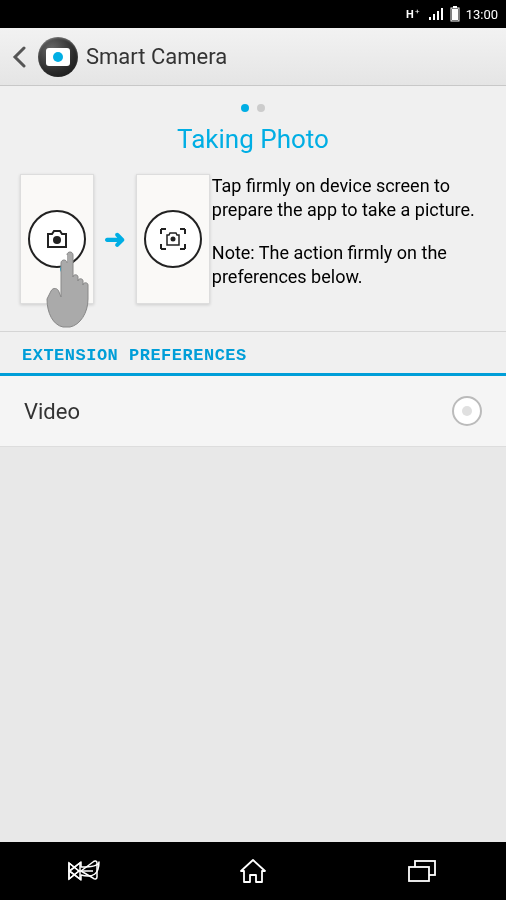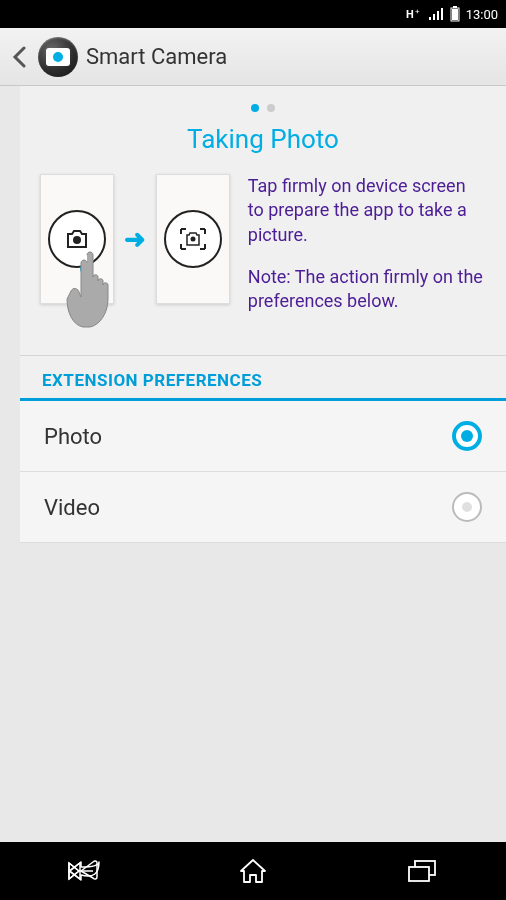--- a/index.html
+++ b/index.html
@@ -5,35 +5,35 @@
   * { box-sizing: border-box; margin: 0; padding: 0; }
   html, body { width: 506px; height: 900px; font-family: -apple-system, Roboto, Arial, sans-serif; background: #e8e8e8; overflow: hidden; }
   .status-bar { height: 28px; background: #000; color: #fff; display: flex; align-items: center; justify-content: flex-end; padding: 0 8px; gap: 6px; font-size: 16px; }
   .status-icon { display: inline-flex; align-items: center; }
   .app-bar { height: 58px; background: linear-gradient(#f2f2f2,#e5e5e5); border-bottom: 1px solid #c8c8c8; display: flex; align-items: center; padding: 0 8px; gap: 8px; }
   .back-chevron { width: 22px; height: 22px; display: flex; align-items: center; justify-content: center; }
   .app-icon { width: 40px; height: 40px; border-radius: 50%; background: radial-gradient(circle at 35% 30%, #666 0%, #2a2a2a 60%, #111 100%); display: flex; align-items: center; justify-content: center; box-shadow: inset 0 1px 2px rgba(255,255,255,0.3); }
   .app-icon-inner { width: 24px; height: 18px; background: #fff; border-radius: 3px; display: flex; align-items: center; justify-content: center; position: relative; }
   .app-icon-inner::before { content:""; width:10px; height:10px; border-radius:50%; background:#00aee4; }
   .app-title { font-size: 22px; color: #333; font-weight: 400; }
-  .content { background: #f0f0f0; margin-left: 20px; }
+  .content { background: #f0f0f0; }
   .dots { display: flex; justify-content: center; gap: 8px; padding: 18px 0 6px; }
   .dot { width: 8px; height: 8px; border-radius: 50%; background: #ccc; }
   .dot.active { background: #00aee4; }
   .heading { text-align: center; color: #00aee4; font-size: 26px; font-weight: 400; padding: 6px 0 14px; }
   .illus-row { display: flex; align-items: flex-start; padding: 6px 20px 24px 20px; }
   .cards { display: flex; align-items: center; gap: 10px; }
   .card { width: 74px; height: 130px; background: #faf9f7; border: 1px solid #ddd; box-shadow: 0 1px 3px rgba(0,0,0,0.15); position: relative; display:flex; align-items:center; justify-content:center; }
   .circle-btn { width: 58px; height: 58px; border: 2px solid #222; border-radius: 50%; display:flex; align-items:center; justify-content:center; background:#fff; }
   .arrow { color:#00aee4; font-size:26px; font-weight:bold; }
   .hand { position:absolute; bottom:-26px; left:22px; }
-  .desc { flex:1; padding-left: 18px; color:#4c1d95; font-size:18px; line-height:1.35; }
+  .desc { flex:1; padding-left: 2px; color:#000000; font-size:18px; line-height:1.35; }
   .desc p { margin-bottom: 18px; }
   .divider { height: 1px; background: #d5d5d5; margin: 0; }
-  .section-header { padding: 14px 22px 8px; color:#009ed8; font-weight:bold; font-size:17px; letter-spacing:0.5px; border-bottom: 3px solid #009ed8; }
+  .section-header { padding: 14px 22px 8px; color:#009ed8; font-weight:bold; font-size:17px; letter-spacing:0.5px; border-bottom: 3px solid #009ed8; font-family: Liberation Mono, monospace; }
   .pref-list { background:#f5f5f5; }
   .pref-item { display:flex; align-items:center; justify-content:space-between; padding: 20px 24px; border-bottom:1px solid #ddd; font-size:22px; color:#333; }
   .radio { width:30px; height:30px; border-radius:50%; border:2px solid #bbb; display:flex; align-items:center; justify-content:center; background:#fff; }
   .radio.checked { border:4px solid #00aee4; }
   .radio.checked::after { content:""; width:12px; height:12px; border-radius:50%; background:#00aee4; }
   .radio:not(.checked)::after { content:""; width:10px; height:10px; border-radius:50%; background:#e0e0e0; }
   .nav-bar { position:absolute; bottom:0; left:0; right:0; height:58px; background:#000; display:flex; align-items:center; justify-content:space-around; }
   .nav-btn { width:50px; height:40px; display:flex; align-items:center; justify-content:center; }
   svg { display:block; }
 </style>
@@ -114,24 +114,20 @@
       <p>Tap firmly on device screen to prepare the app to take a picture.</p>
       <p>Note: The action firmly on the preferences below.</p>
     </div>
   </div>
 
   <div class="divider"></div>
   <div class="section-header">EXTENSION PREFERENCES</div>
 
   <div class="pref-list">
     <div class="pref-item">
-      <span>Photo</span>
-      <span class="radio checked"></span>
-    </div>
-    <div class="pref-item">
       <span>Video</span>
       <span class="radio"></span>
     </div>
   </div>
 </div>
 
 <div class="nav-bar">
   <div class="nav-btn">
     <svg width="32" height="24" viewBox="0 0 32 24">
         <path d="M30 4v14c0 2-2 3-4 1L14 12h-2L2 20V4l10 8h2L26 3c2-2 4-1 4 1z" fill="none" stroke="#fff" stroke-width="1.5" stroke-linejoin="round"></path>

